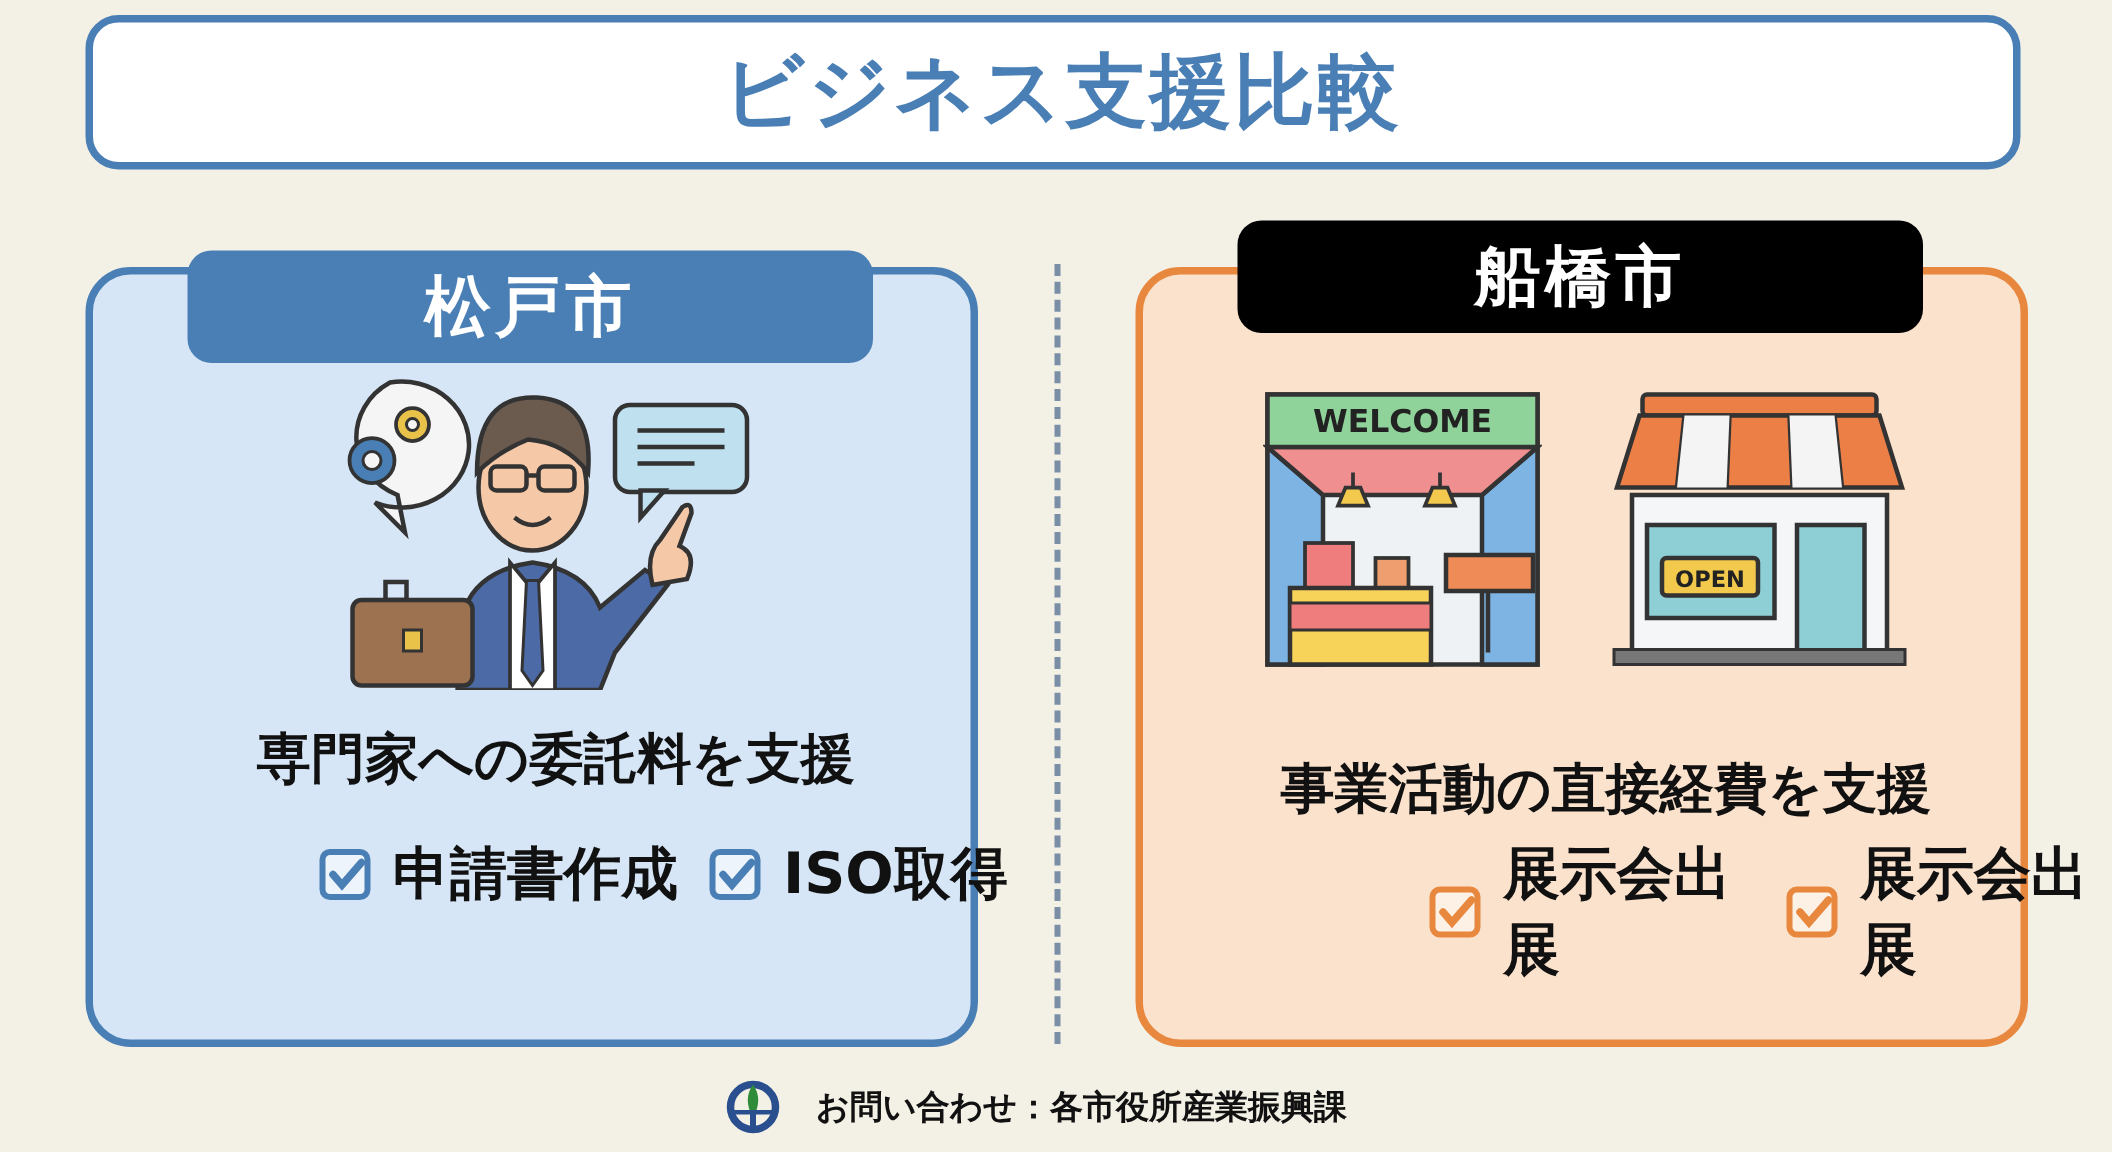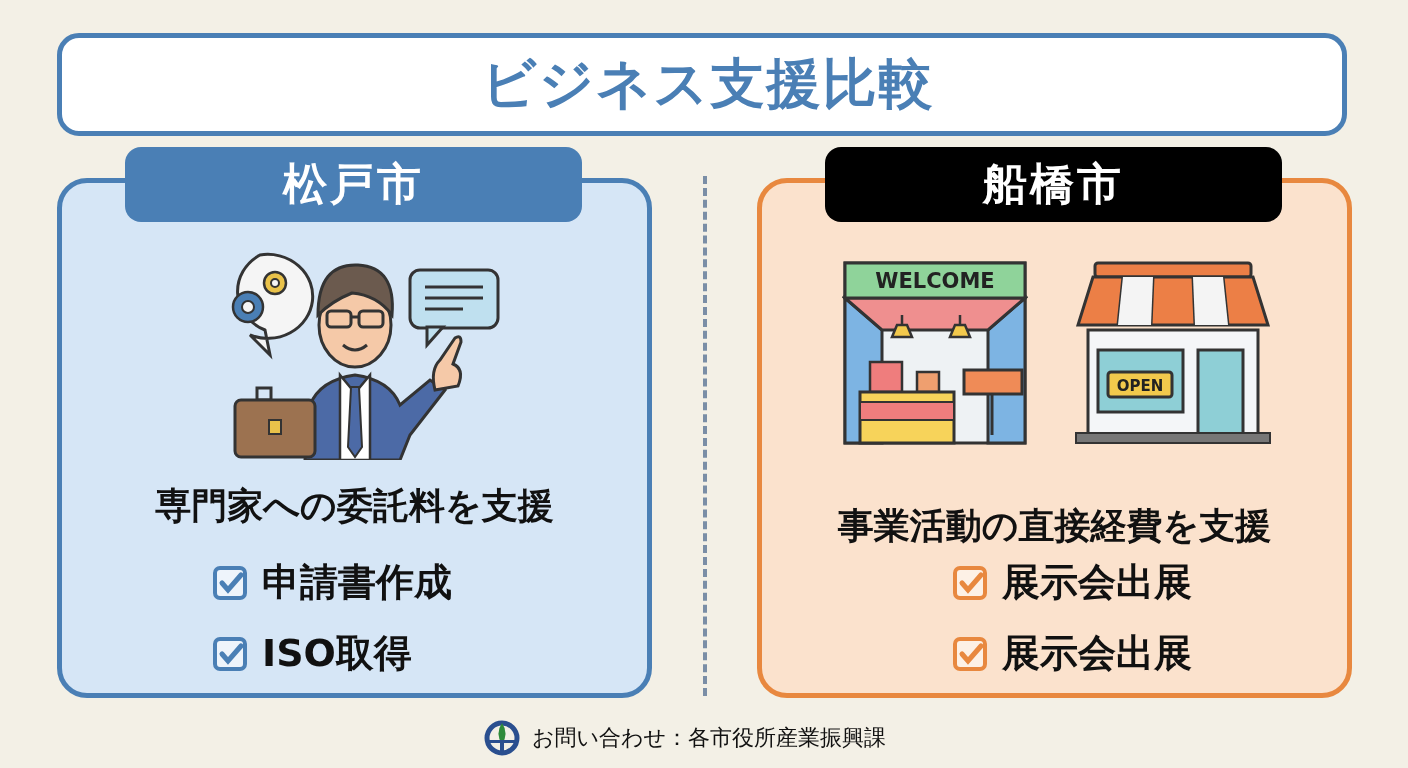--- a/index.html
+++ b/index.html
@@ -1,31 +1,31 @@
 <!DOCTYPE html>
 <html><head>
 <meta charset="utf-8">
 <style>
   html,body{margin:0;padding:0;}
   body{width:1408px;height:768px;background:#f3f0e6;font-family:"DejaVu Sans","Liberation Sans",sans-serif;position:relative;overflow:hidden;}
-  .title-box{position:absolute;left:57px;top:33px;width:1290px;height:103px;border:5px solid #4a7fb5;border-radius:22px;background:#fff;box-sizing:border-box;display:flex;align-items:center;justify-content:center;padding-left:12px;}
+  .title-box{position:absolute;left:57px;top:10px;width:1290px;height:103px;border:5px solid #4a7fb5;border-radius:22px;background:#fff;box-sizing:border-box;display:flex;align-items:center;justify-content:center;padding-left:12px;}
   .title-text{font-size:54px;font-weight:bold;color:#4a7fb5;letter-spacing:2px;}
   .panel{position:absolute;top:178px;width:595px;height:520px;border-radius:30px;box-sizing:border-box;border:5px solid;}
   .panel.left{left:57px;background:#d6e6f6;border-color:#4a7fb5;}
   .panel.right{left:757px;background:#fbe2cd;border-color:#e8883f;}
   .tab{position:absolute;top:147px;width:457px;height:75px;border-radius:16px;display:flex;align-items:center;justify-content:center;color:#fff;font-size:44px;font-weight:bold;letter-spacing:3px;}
-  .tab.left{left:125px;background:#4a7fb5;}
+  .tab.left{left:125px;background:#4a7fb5;margin-top:20px;}
   .tab.right{left:825px;background:#000000;}
   .divider{position:absolute;left:703px;top:176px;width:0;height:520px;border-left:4px dashed #7a8ea6;}
   .illus{position:absolute;}
-  .headline{position:absolute;width:595px;text-align:center;font-size:36px;font-weight:bold;color:#111;}
-  .items{position:absolute;display:flex;flex-direction:column;gap:20px;}
+  .headline{position:absolute;width:595px;text-align:center;font-size:36px;font-weight:bold;color:#111;padding-left:16px;}
+  .items{position:absolute;display:flex;flex-direction:row;gap:20px;}
   .item{display:flex;align-items:center;gap:14px;font-size:38px;font-weight:bold;color:#111;}
   .chk{width:36px;height:36px;flex:0 0 36px;}
-  .footer{position:absolute;left:484px;top:720px;display:flex;align-items:center;gap:12px;font-size:22px;color:#111;}
+  .footer{position:absolute;left:484px;top:720px;display:flex;align-items:center;gap:24px;font-size:22px;color:#111;font-weight:bold;}
 </style>
 </head>
 <body>
 
 <div class="title-box">
   <span class="title-text">ビジネス支援比較</span>
 </div>
 
 <div class="panel left"></div>
 <div class="tab left">

